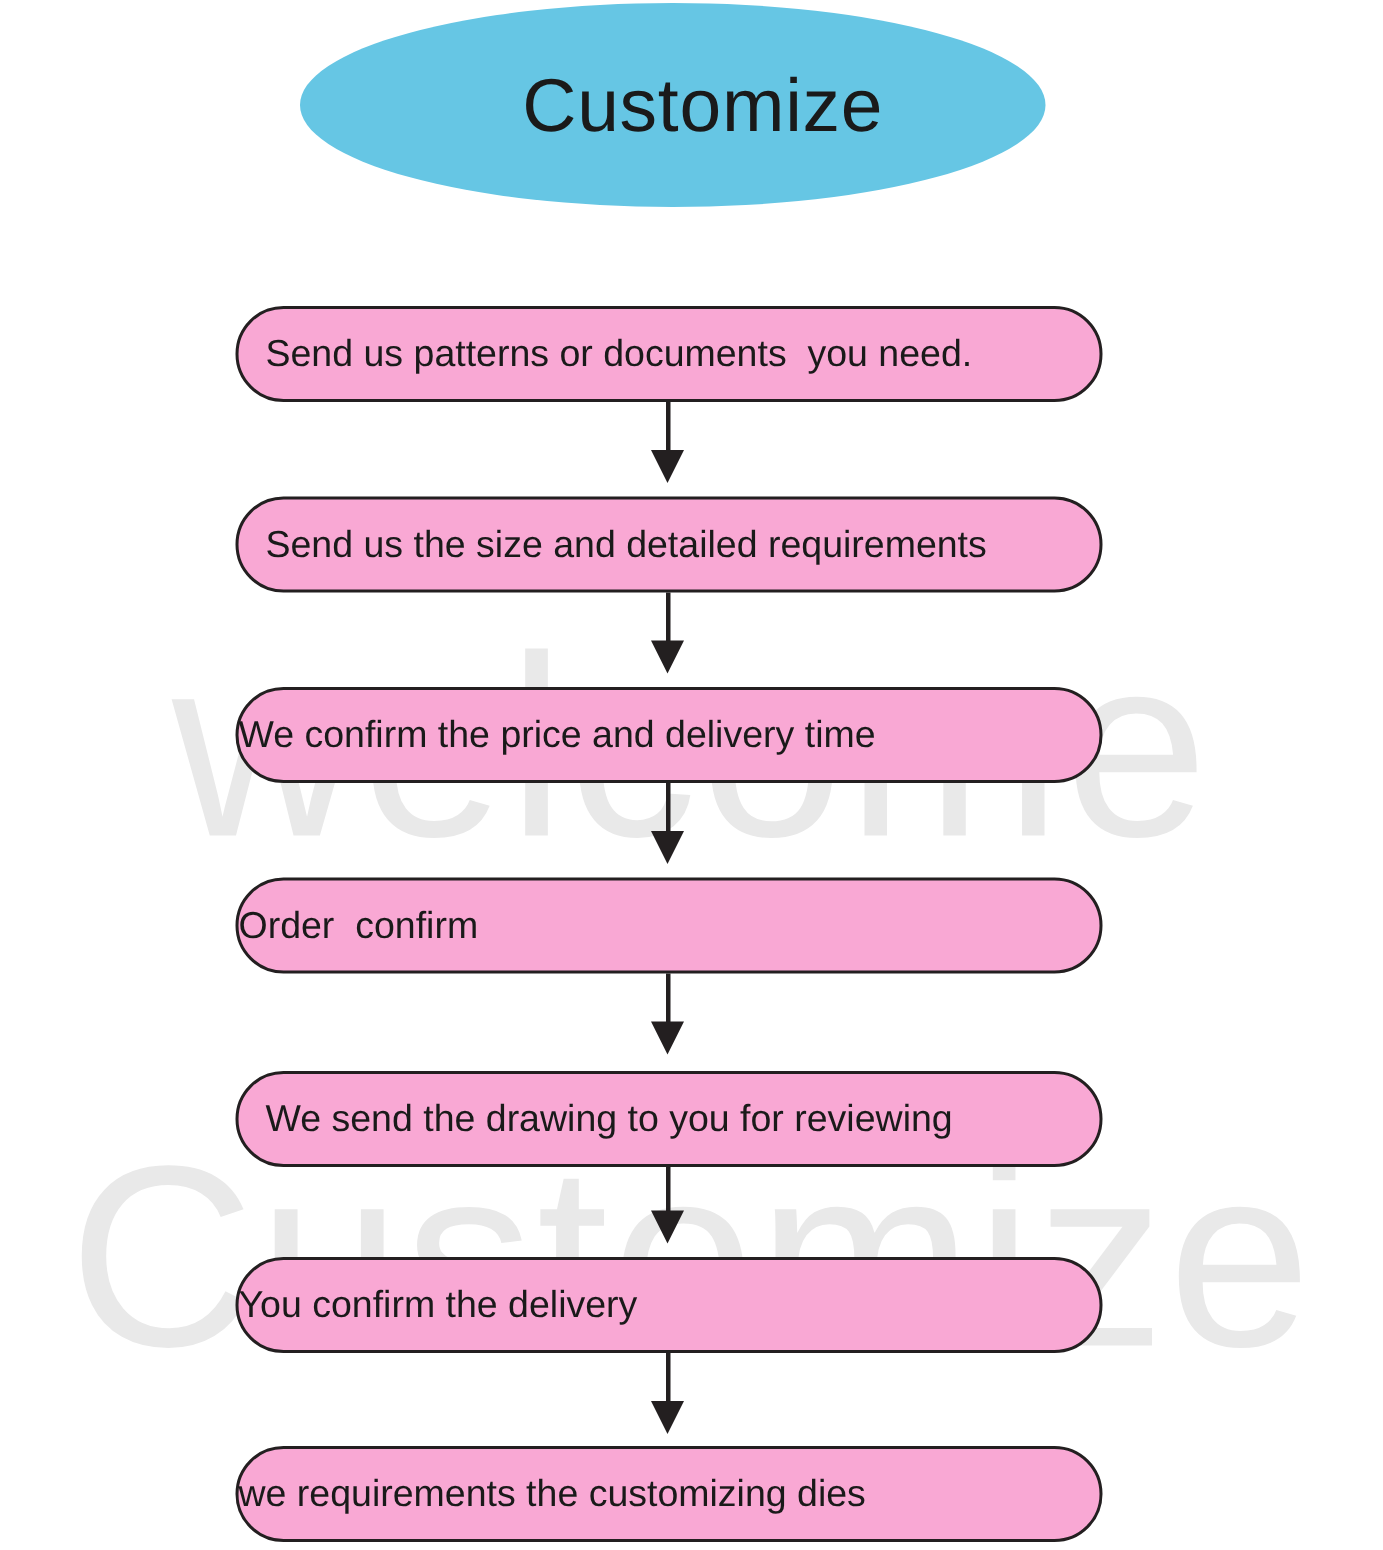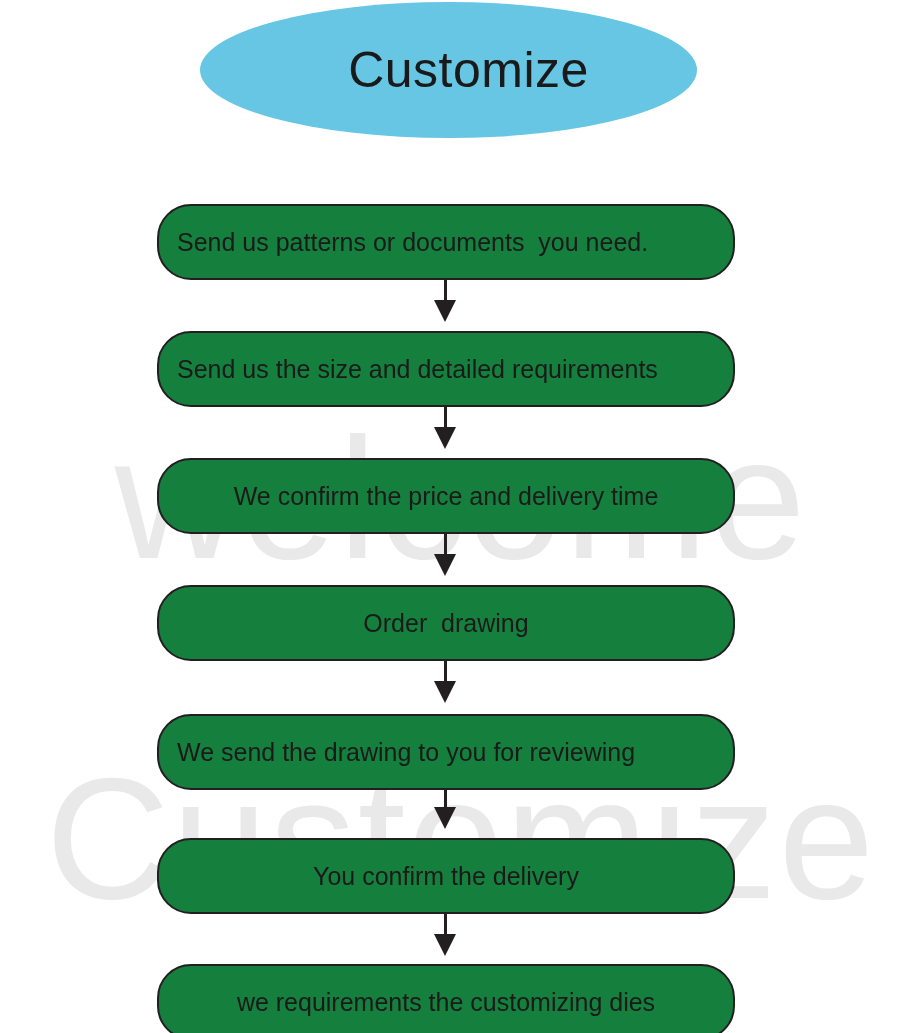--- a/index.html
+++ b/index.html
@@ -71,32 +71,31 @@
     letter-spacing: 0.5px;
     z-index: 3;
     white-space: nowrap;
   }
 
   
   .flow-box {
     position: absolute;
     left: 157px;
     width: 578px;
-    height: 76px;
+    height: 64px;
     box-sizing: border-box;
-    background: #15803d;
+    background: #f9a8d4;
     border: 2.5px solid #231f20;
     border-radius: 34px;
     z-index: 4;
     display: flex;
     align-items: center;
   }
   .flow-label {
     width: 100%;
-    text-align: center;
     font-size: 25px;
     color: #1a1a1a;
     font-weight: 400;
     letter-spacing: 0px;
     white-space: pre;
     line-height: 1;
   }
   .flow-label.left {
     text-align: left;
     padding-left: 18px;
@@ -155,21 +154,21 @@
 
   <div class="flow-box" style="top:458px">
     <div class="flow-label">We confirm the price and delivery time</div>
   </div>
   <div class="connector" style="top:522px;height:54px">
     <div class="stem" style="height:34px"></div>
     <div class="head" style="top:32px"></div>
   </div>
 
   <div class="flow-box" style="top:585px">
-    <div class="flow-label">Order  drawing</div>
+    <div class="flow-label">Order  confirm</div>
   </div>
   <div class="connector" style="top:649px;height:54px">
     <div class="stem" style="height:34px"></div>
     <div class="head" style="top:32px"></div>
   </div>
 
   <div class="flow-box" style="top:714px">
     <div class="flow-label left">We send the drawing to you for reviewing</div>
   </div>
   <div class="connector" style="top:775px;height:54px">

